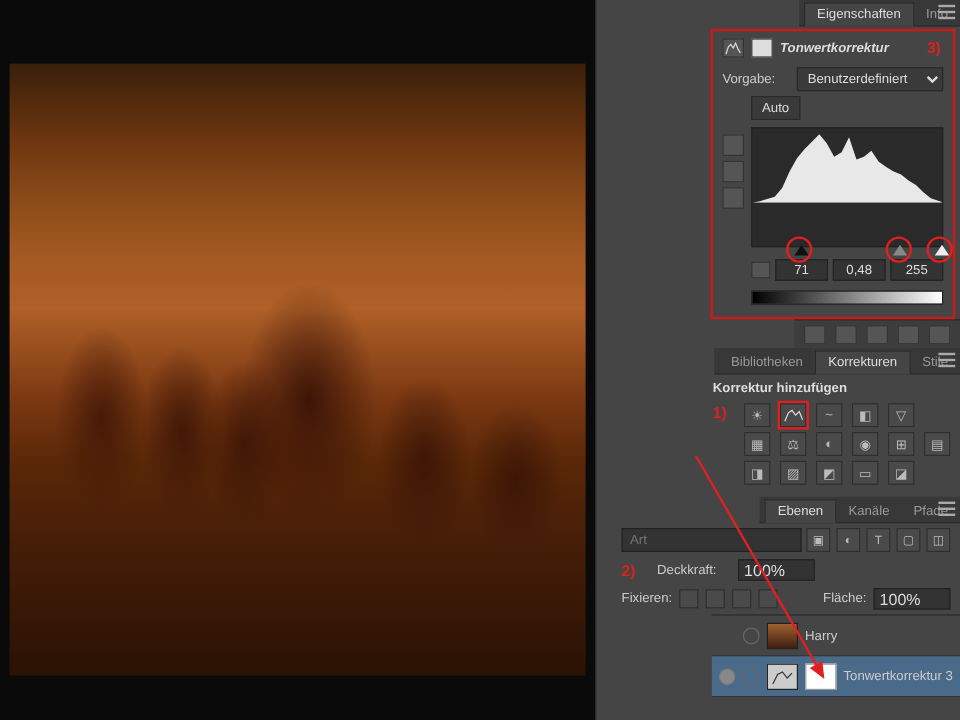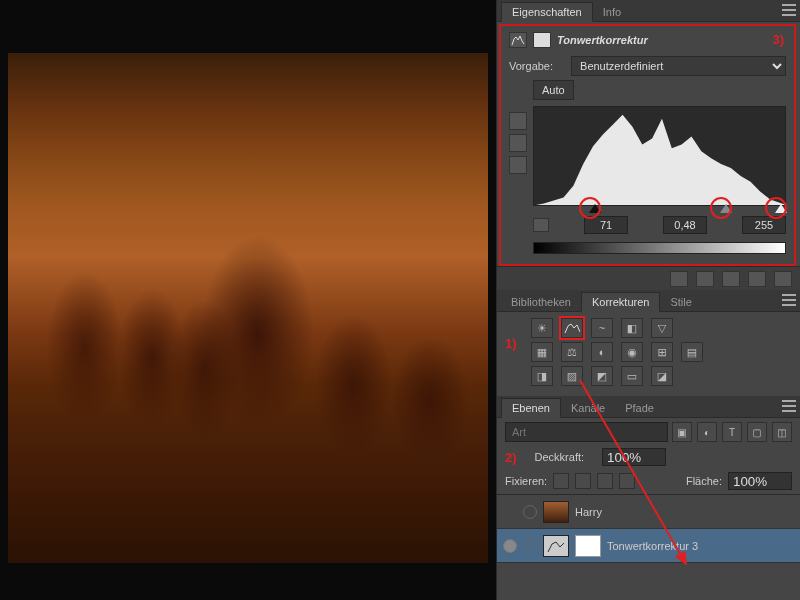--- a/index.html
+++ b/index.html
@@ -42,20 +42,21 @@
 
   
   .panels {
     position: absolute;
     right: 0; top: 0;
     width: 304px; height: 600px;
     background: #454545;
     border-left: 1px solid #2a2a2a;
     display: flex;
     flex-direction: column;
+    align-items: flex-end;
   }
 
   .tabbar {
     height: 22px;
     background: #383838;
     border-bottom: 1px solid #2a2a2a;
     display: flex;
     align-items: flex-end;
     padding-left: 4px;
     position: relative;
@@ -318,20 +319,21 @@
     <div class="tab active">Korrekturen</div>
     <div class="tab">Stile</div>
     <div class="panel-menu">
         <span></span>
         <span></span>
         <span></span>
       </div>
   </div>
 
   <div class="adjustments">
+    <div class="adj-title">Korrektur hinzufügen</div>
     <span class="anno-1">1)</span>
     <div class="adj-grid">
       <div class="adj-icon">☀</div>
       <div class="adj-icon hl">
         <svg width="16" height="12">
             <polyline points="1,11 4,4 7,2 10,6 13,3 16,10" fill="none" stroke="#ddd" stroke-width="1"></polyline>
           </svg>
       </div>
       <div class="adj-icon">~</div>
       <div class="adj-icon">◧</div>

